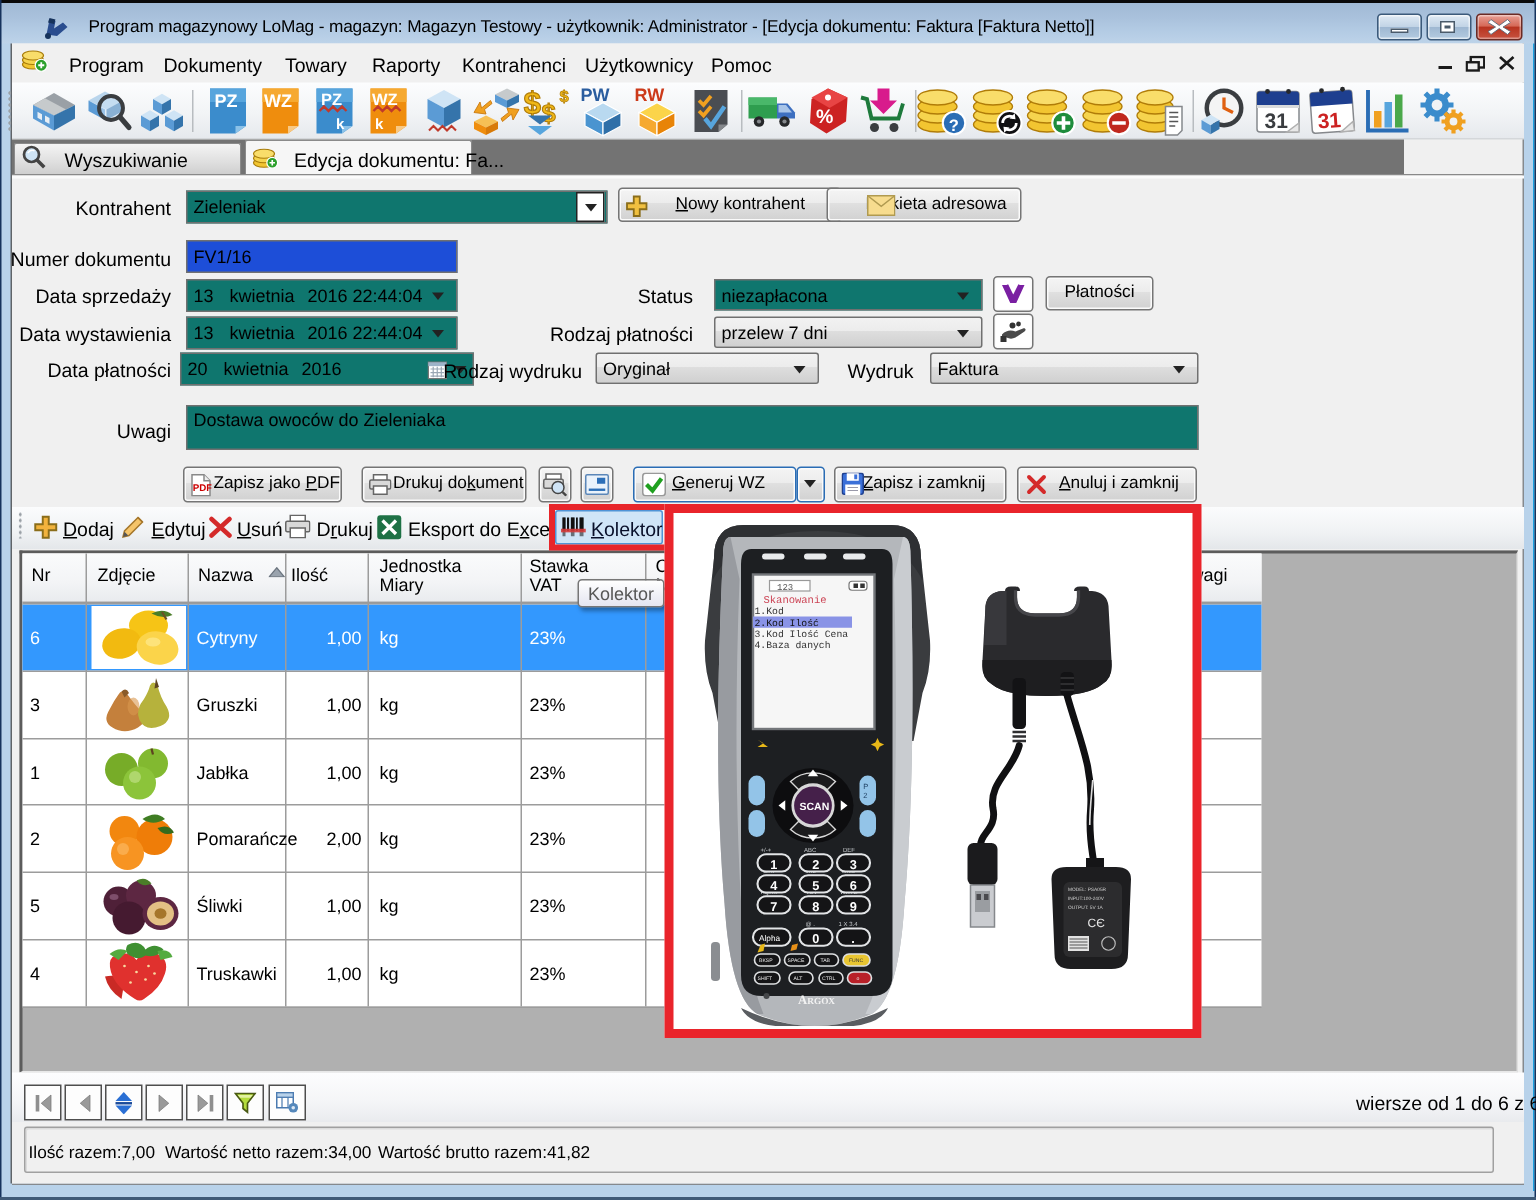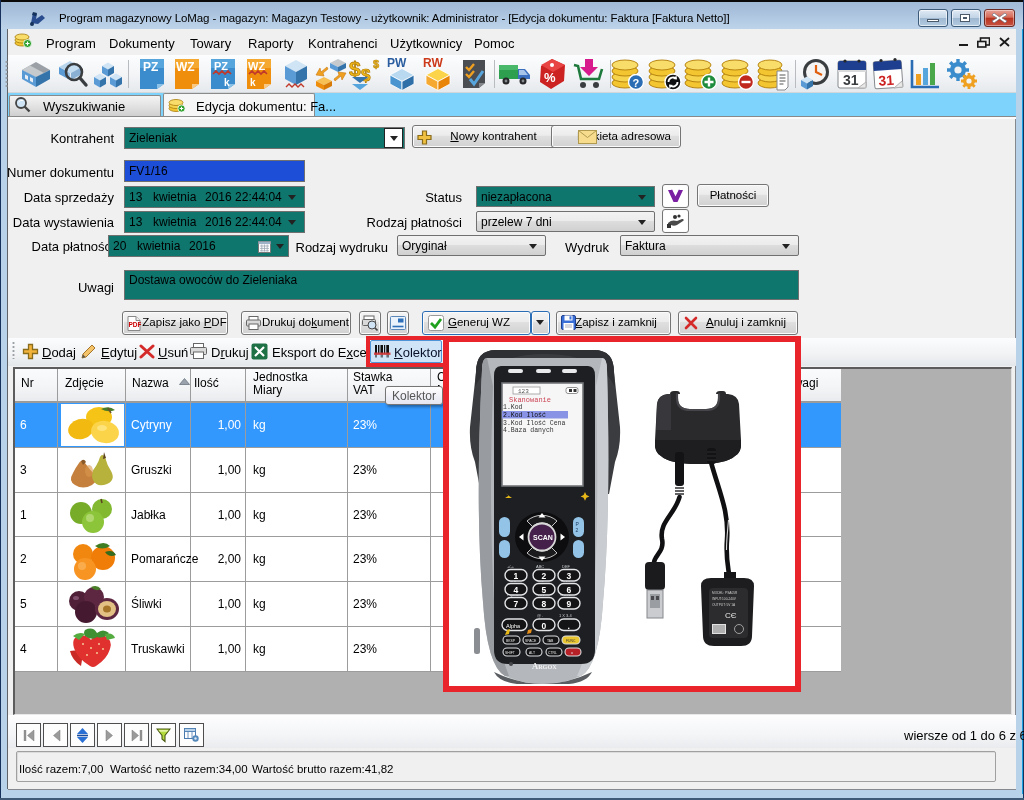--- a/index.html
+++ b/index.html
@@ -326,21 +326,21 @@
       <g fill="#f0a020">
         <circle cx="25" cy="24" r="6"></circle>
         <g stroke="#f0a020" stroke-width="2.8">
           <path d="M25 16v16M17 24h16M19.3 18.3l11.4 11.4M30.7 18.3L19.3 29.7"></path>
         </g>
       </g>
       <circle cx="25" cy="24" r="2.6" fill="#f0f2f4"></circle>
     </svg>
 </div>
 
-<div id="tabstrip" class="abs" style="left:8px;top:93px;width:1008px;height:23px;background:#7dd3fc">
+<div id="tabstrip" class="abs" style="left:8px;top:93px;width:928px;height:23px;background:#737373">
   <div class="abs" style="left:1px;top:2px;width:152px;height:21px;background:linear-gradient(#f4f4f4,#dfdfdf 60%,#cfcfcf);border:1px solid #8a8a8a;border-bottom:none;border-radius:2px 2px 0 0"></div>
   <div class="lbl" style="left:35px;top:6px">Wyszukiwanie</div>
   <div class="abs" style="left:155px;top:0px;width:152px;height:23px;background:#f6f6f6;border:1px solid #8a8a8a;border-bottom:none;border-radius:2px 2px 0 0"></div>
   <div class="lbl" style="left:188px;top:6px">Edycja dokumentu: Fa...</div>
 </div>
 <svg class="abs" style="left:14px;top:96px" width="17" height="17" viewBox="0 0 17 17">
     <circle cx="7" cy="7" r="5" fill="#cfe4f5" stroke="#444" stroke-width="1.8"></circle>
     <path d="M10.5 10.5l5 5" stroke="#444" stroke-width="2.4"></path>
     <path d="M4.5 6q2-2.5 4.5-1.5" stroke="#fff" stroke-width="1" fill="none"></path>
   </svg>
@@ -383,21 +383,21 @@
   <div class="arr" style="right:8px;top:8px"></div>
 </div>
 <div class="lbl" style="left:0;top:215px;width:114px;text-align:right">Data wystawienia</div>
 <div class="combo" style="left:124px;top:211px;width:181px;height:22px">
   <div class="tx">13</div>
     <div class="tx" style="left:28px">kwietnia</div>
     <div class="tx" style="left:80px">2016 22:44:04</div>
   <div class="arr" style="right:8px;top:8px"></div>
 </div>
 <div class="lbl" style="left:0;top:239px;width:114px;text-align:right">Data płatności</div>
-<div class="combo" style="left:108px;top:235px;width:181px;height:22px">
+<div class="combo" style="left:120px;top:235px;width:196px;height:22px">
   <div class="tx">20</div>
     <div class="tx" style="left:28px">kwietnia</div>
     <div class="tx" style="left:80px">2016</div>
   <svg class="abs" style="right:17px;top:4px" width="13" height="13" viewBox="0 0 13 13">
       <rect x="0.5" y="1.5" width="12" height="11" fill="#fff" stroke="#777"></rect>
       <rect x="0.5" y="1.5" width="12" height="2.6" fill="#9db3c8"></rect>
       <path d="M2 6h9M2 8.4h9M2 10.8h9M3.8 4.5v7M6.5 4.5v7M9.2 4.5v7" stroke="#9aa7b4" stroke-width="0.8"></path>
     </svg>
   <div class="arr" style="right:4px;top:8px"></div>
 </div>

